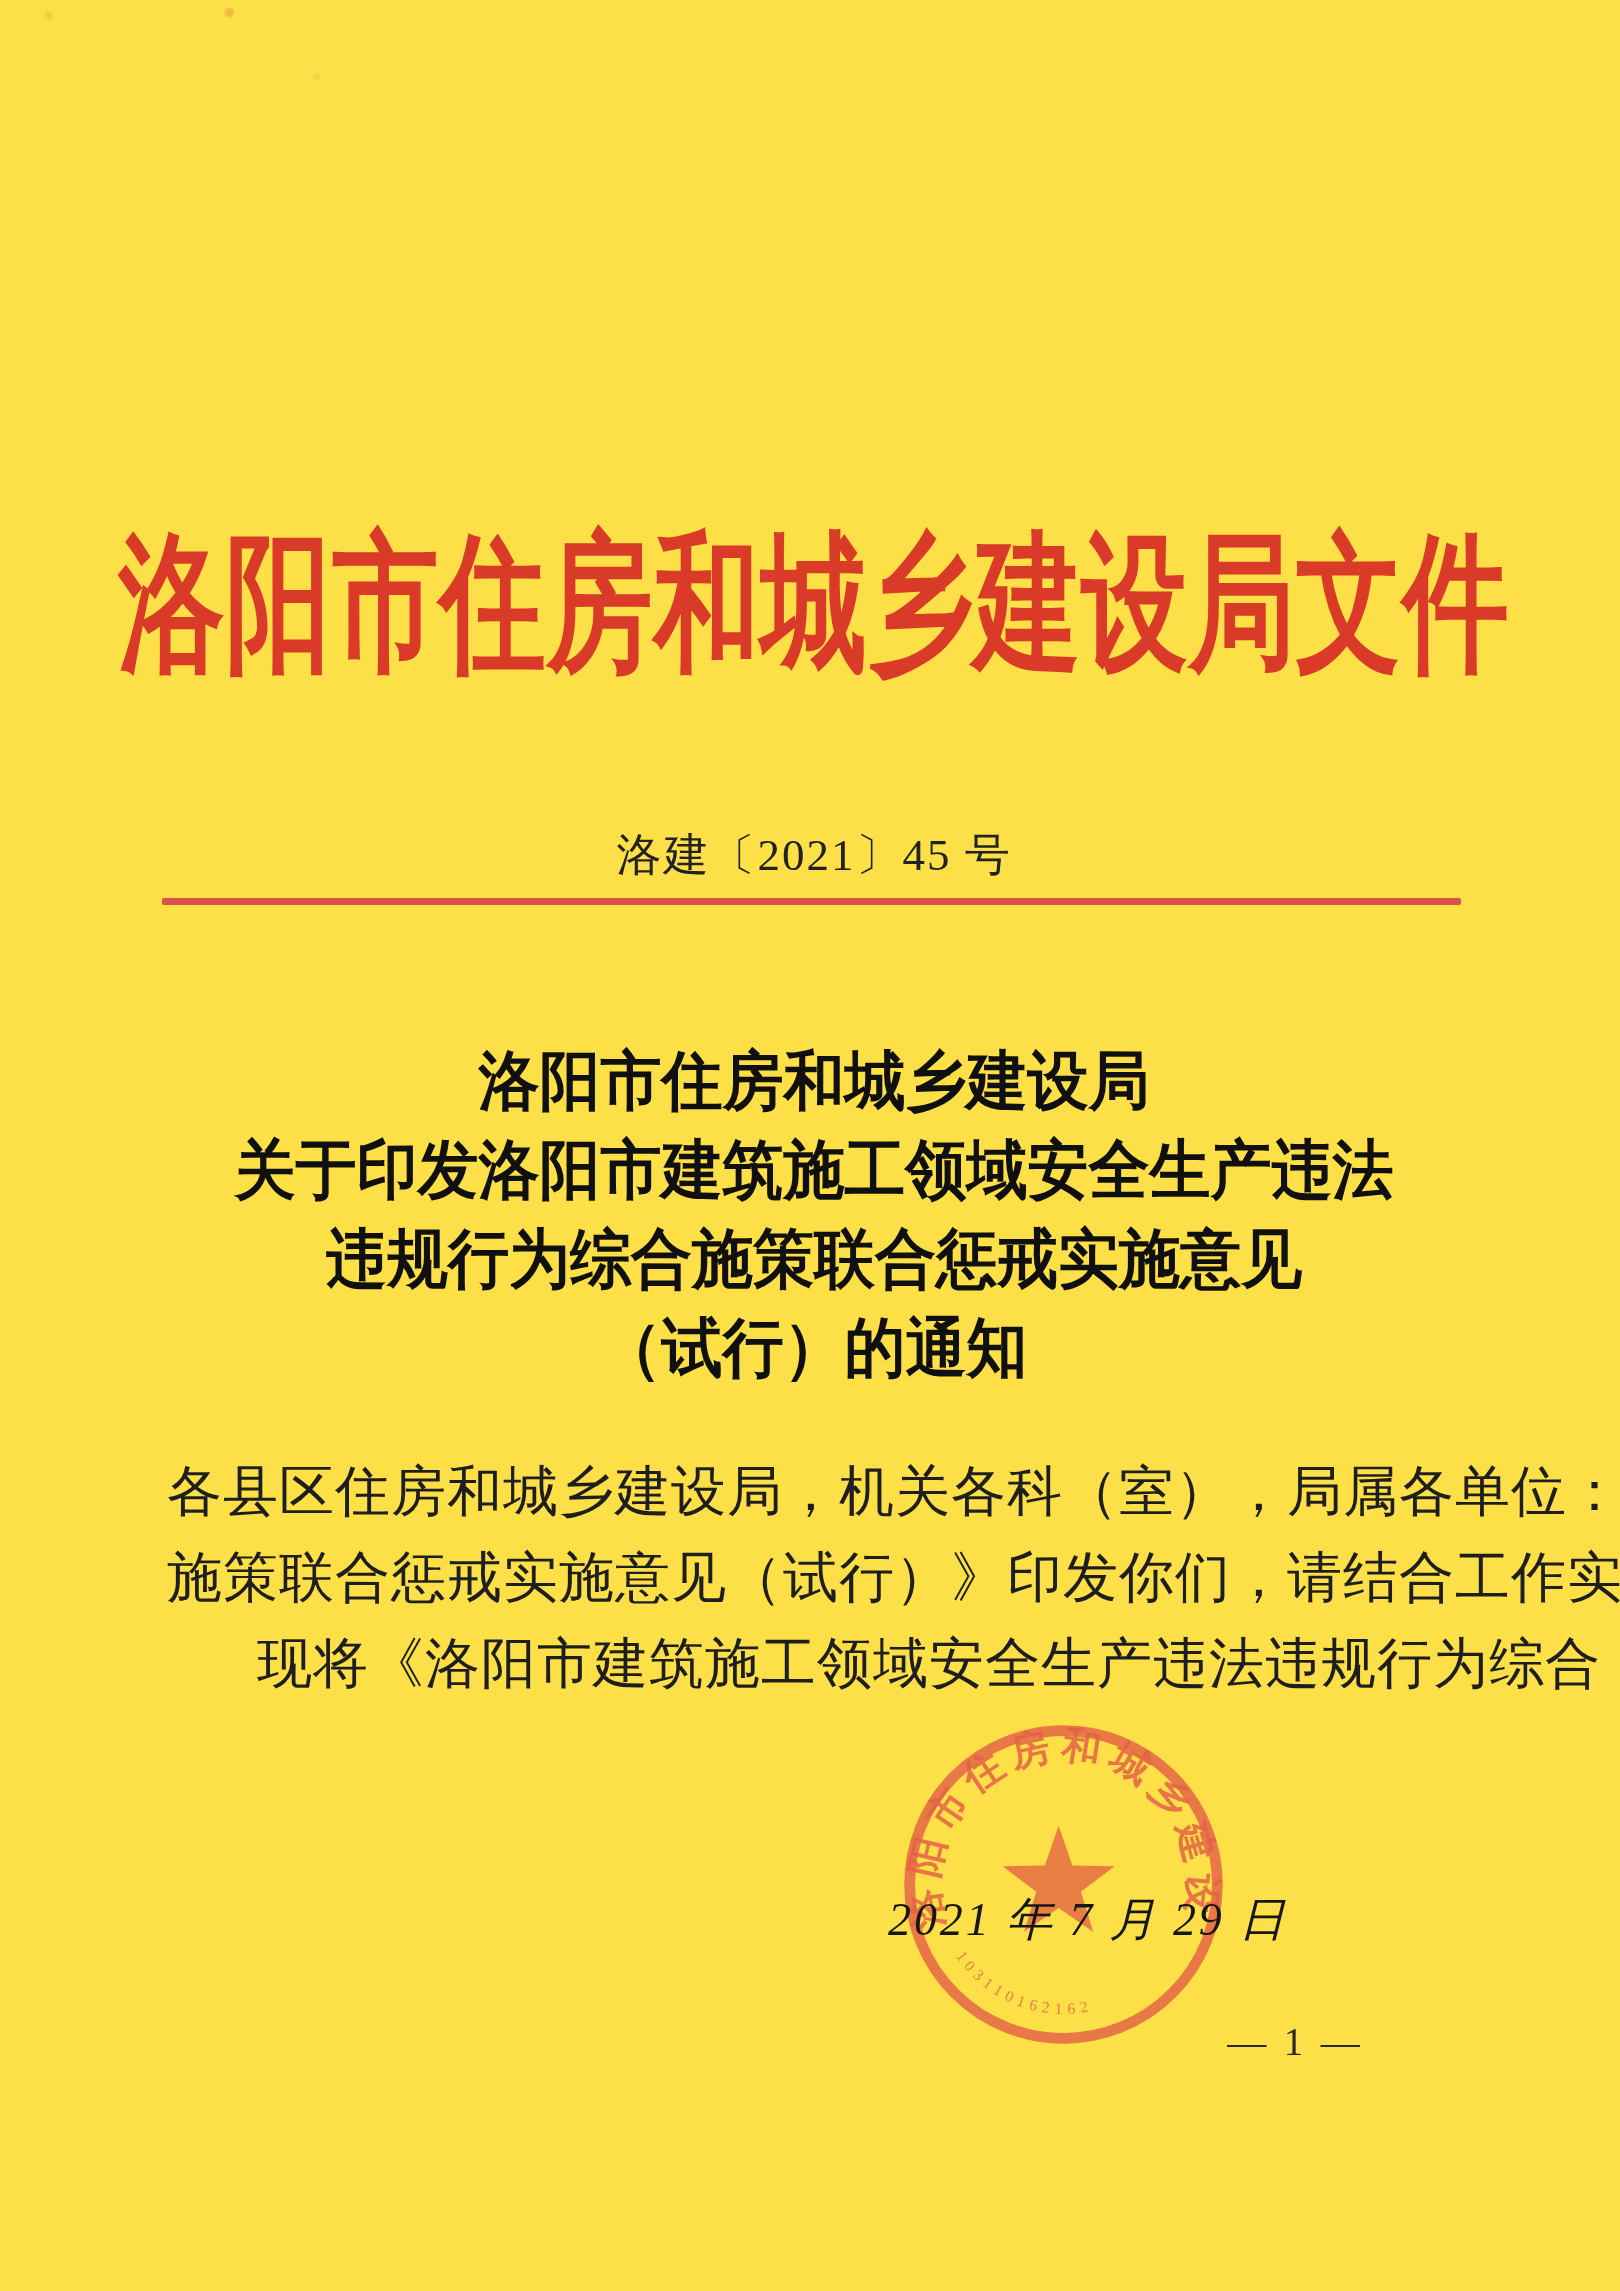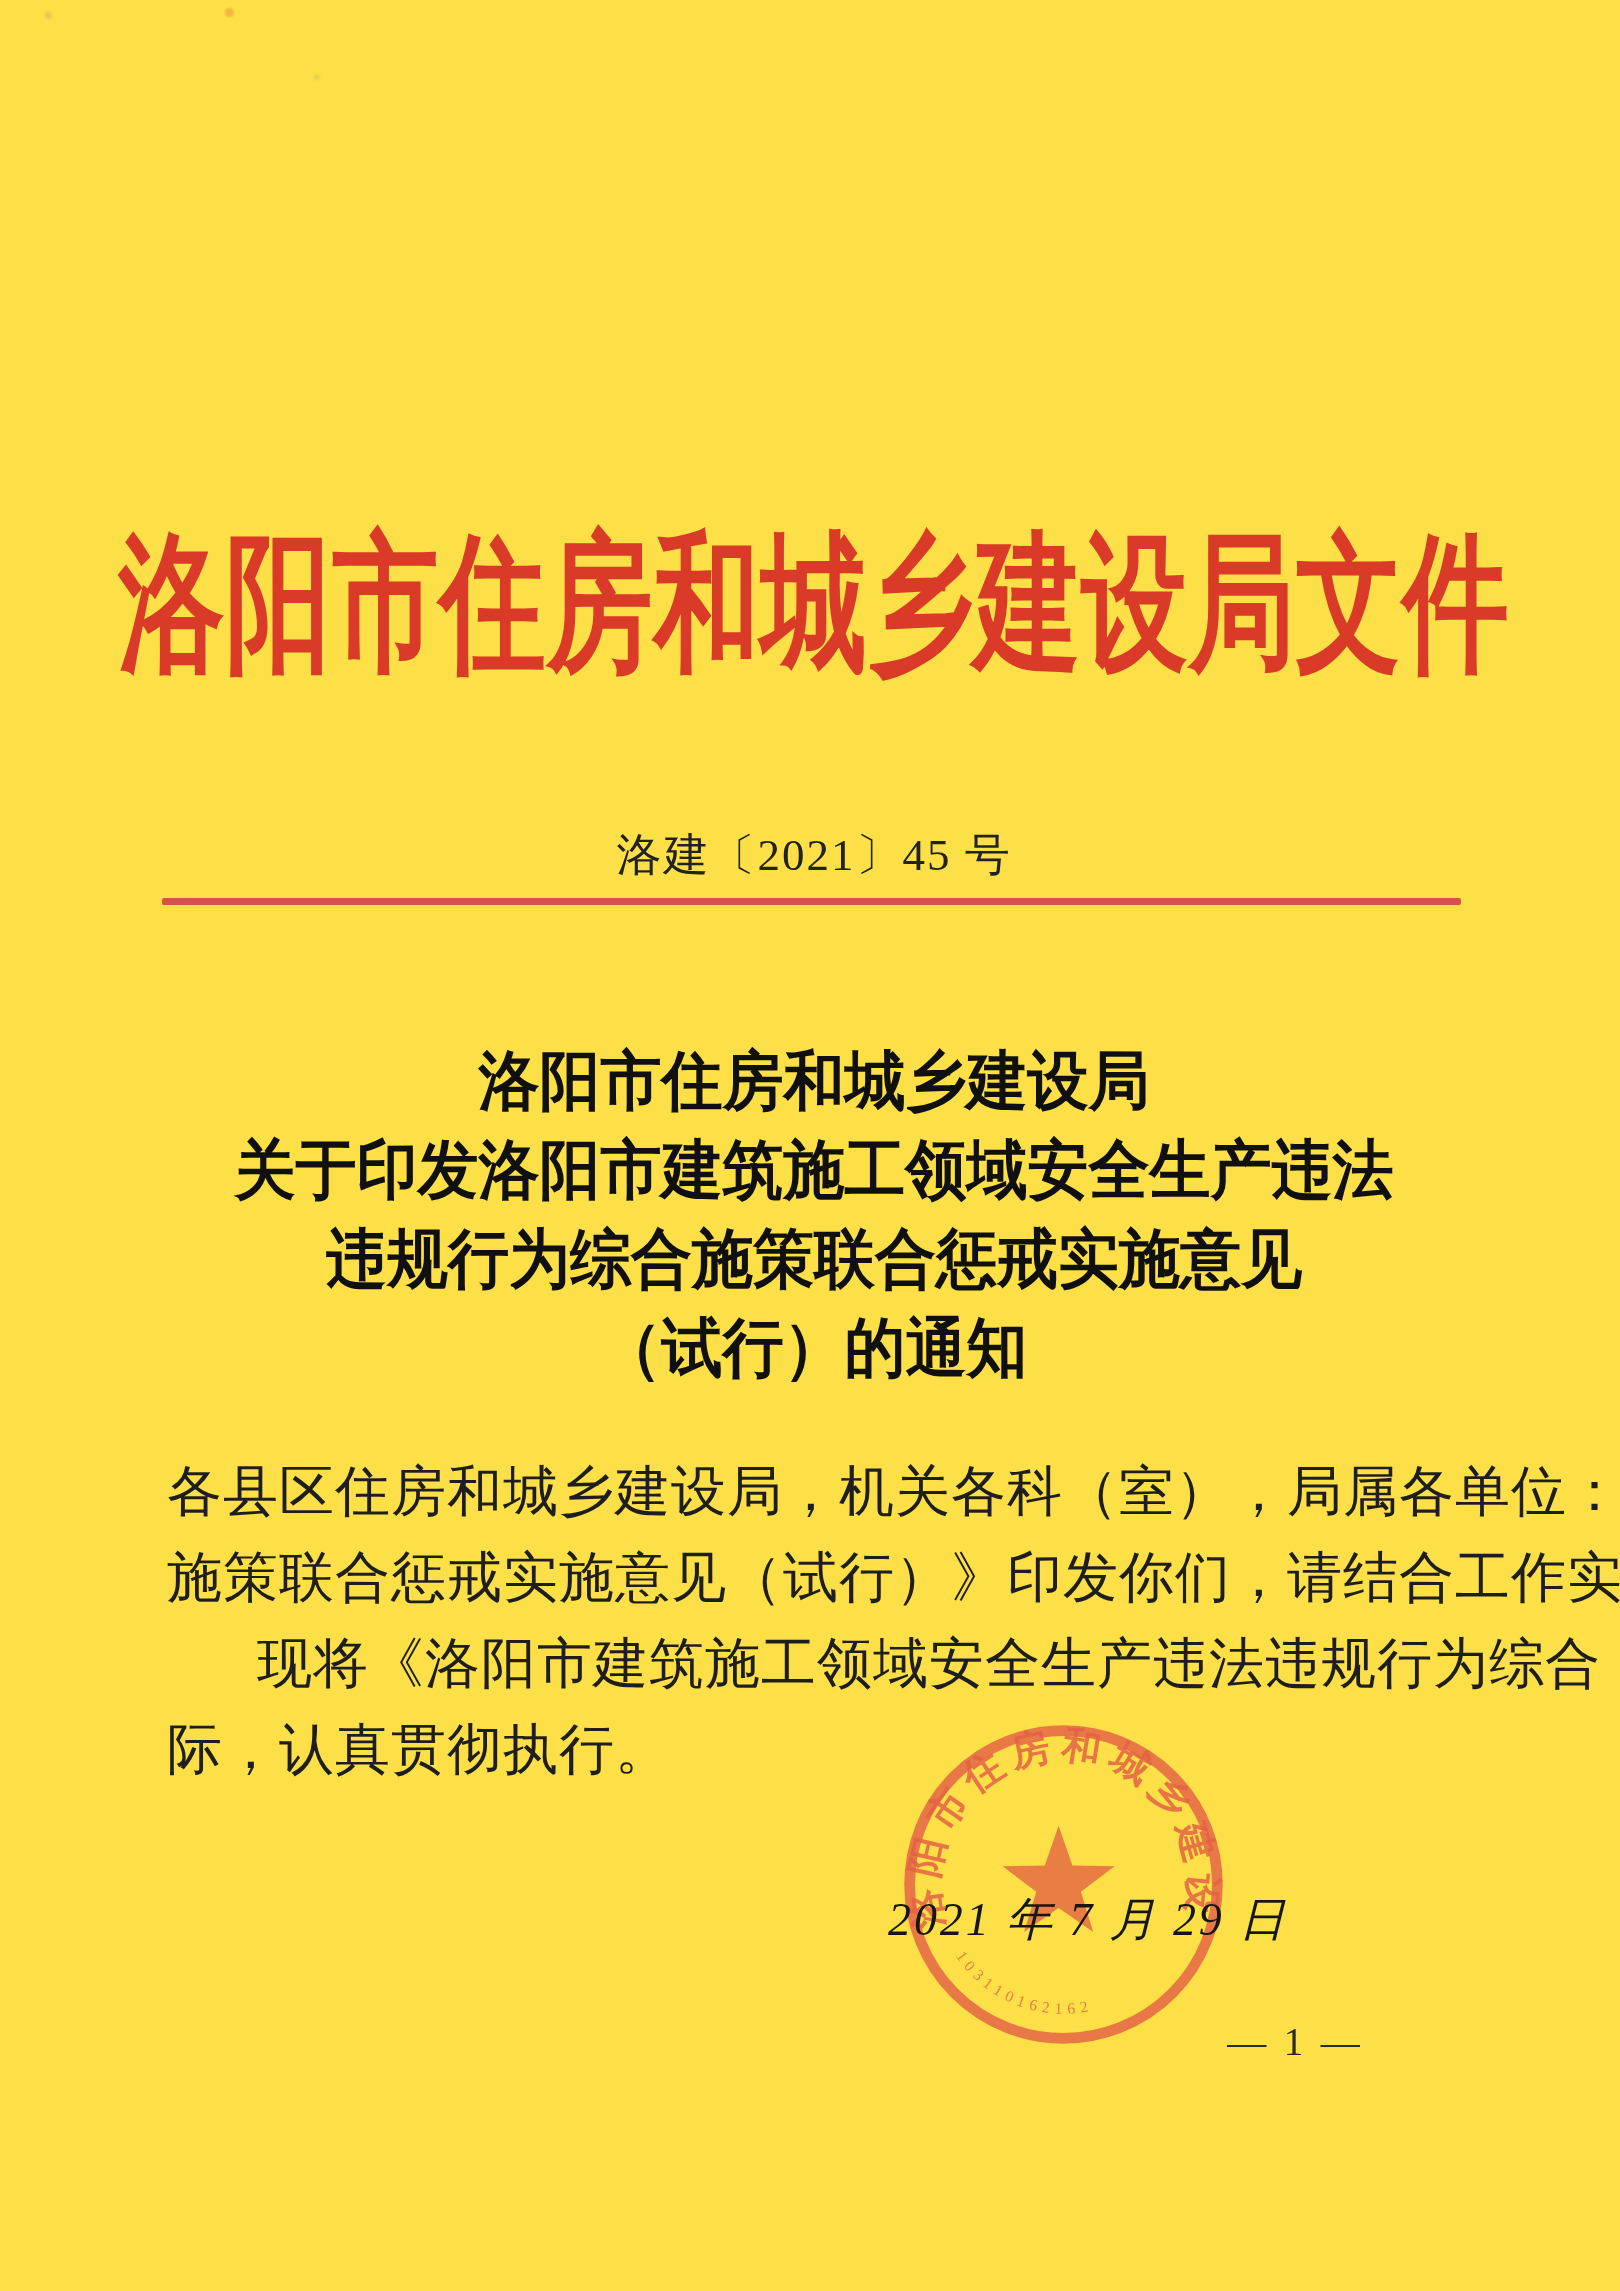--- a/index.html
+++ b/index.html
@@ -121,21 +121,20 @@
     <div class="t-line">洛阳市住房和城乡建设局</div>
     <div class="t-line">关于印发洛阳市建筑施工领域安全生产违法</div>
     <div class="t-line">违规行为综合施策联合惩戒实施意见</div>
     <div class="t-line">（试行）的通知</div>
   </div>
 
   <div class="body-text">
     <div class="b-line">各县区住房和城乡建设局，机关各科（室），局属各单位：</div>
     <div class="b-line">施策联合惩戒实施意见（试行）》印发你们，请结合工作实</div>
     <div class="b-line indent">现将《洛阳市建筑施工领域安全生产违法违规行为综合</div>
-    <div class="b-line">际，认真贯彻执行。</div>
   </div>
 
   <div class="seal-wrap">
     <svg class="seal-svg" width="343" height="343" viewBox="0 0 350 350">
 
       <circle cx="175" cy="175" r="157" fill="none" style="stroke:var(--seal-red);" stroke-width="11" opacity="0.82"></circle>
 
       <polygon points="170,115 155.9,155.6 112.9,156.5 147.2,182.4 134.7,223.5 170,199 205.3,223.5 192.8,182.4 227.1,156.5 184.1,155.6" style="fill:var(--seal-red);" opacity="0.78"></polygon>
 
       <defs>

